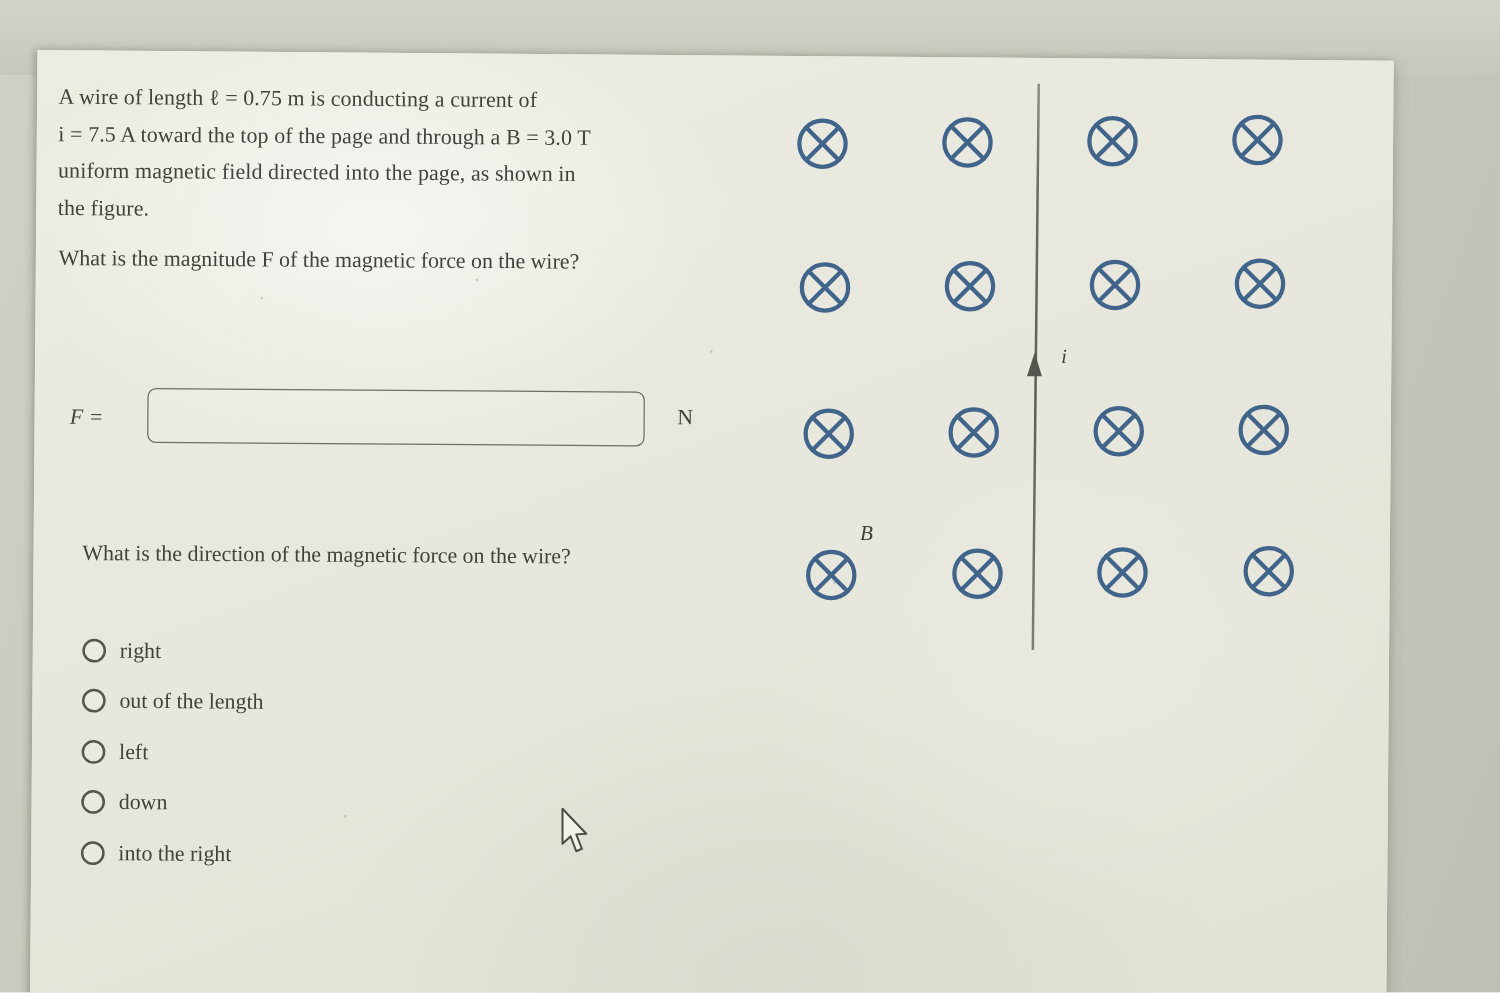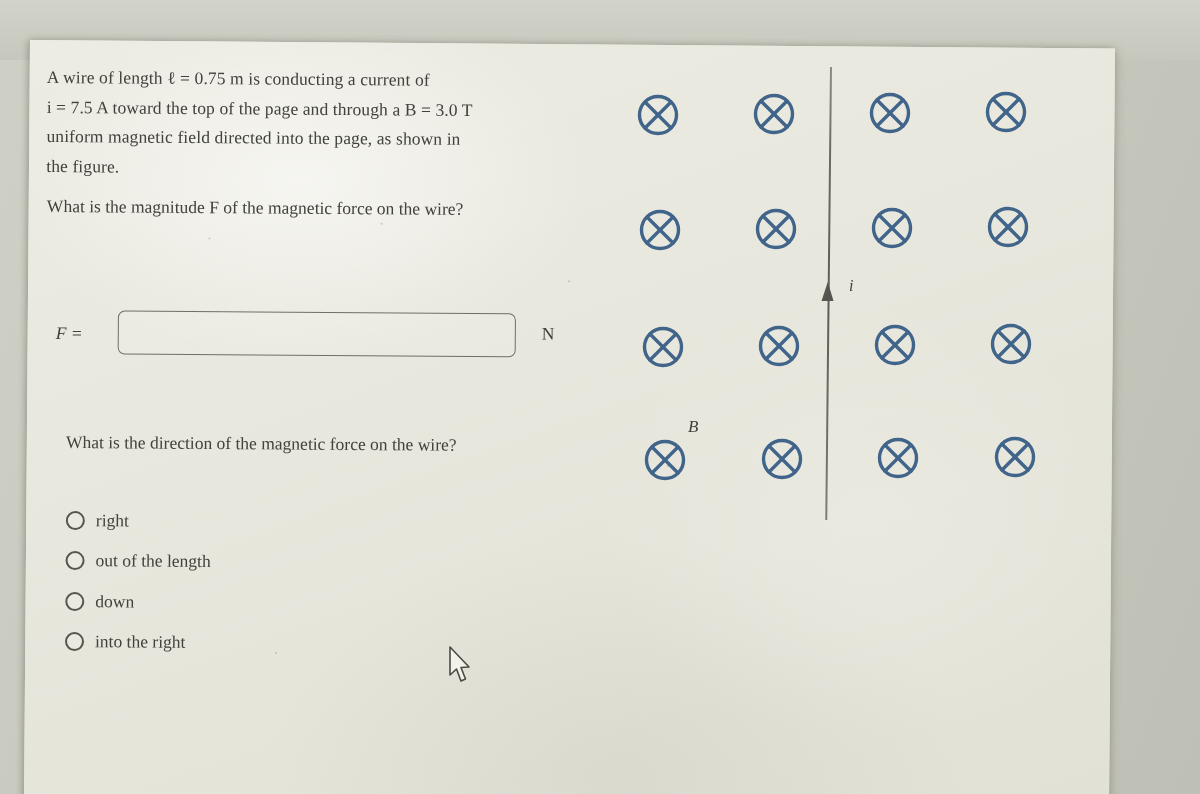--- a/index.html
+++ b/index.html
@@ -275,20 +275,24 @@
       <div class="choice">
         <span class="radio"></span>
         <span class="choice-label">right</span>
       </div>
       <div class="choice">
         <span class="radio"></span>
         <span class="choice-label">out of the length</span>
       </div>
       <div class="choice">
         <span class="radio"></span>
+        <span class="choice-label">left</span>
+      </div>
+      <div class="choice">
+        <span class="radio"></span>
         <span class="choice-label">down</span>
       </div>
       <div class="choice">
         <span class="radio"></span>
         <span class="choice-label">into the right</span>
       </div>
     </div>
 
     <div class="figure">
       <div id="xsym-host">

